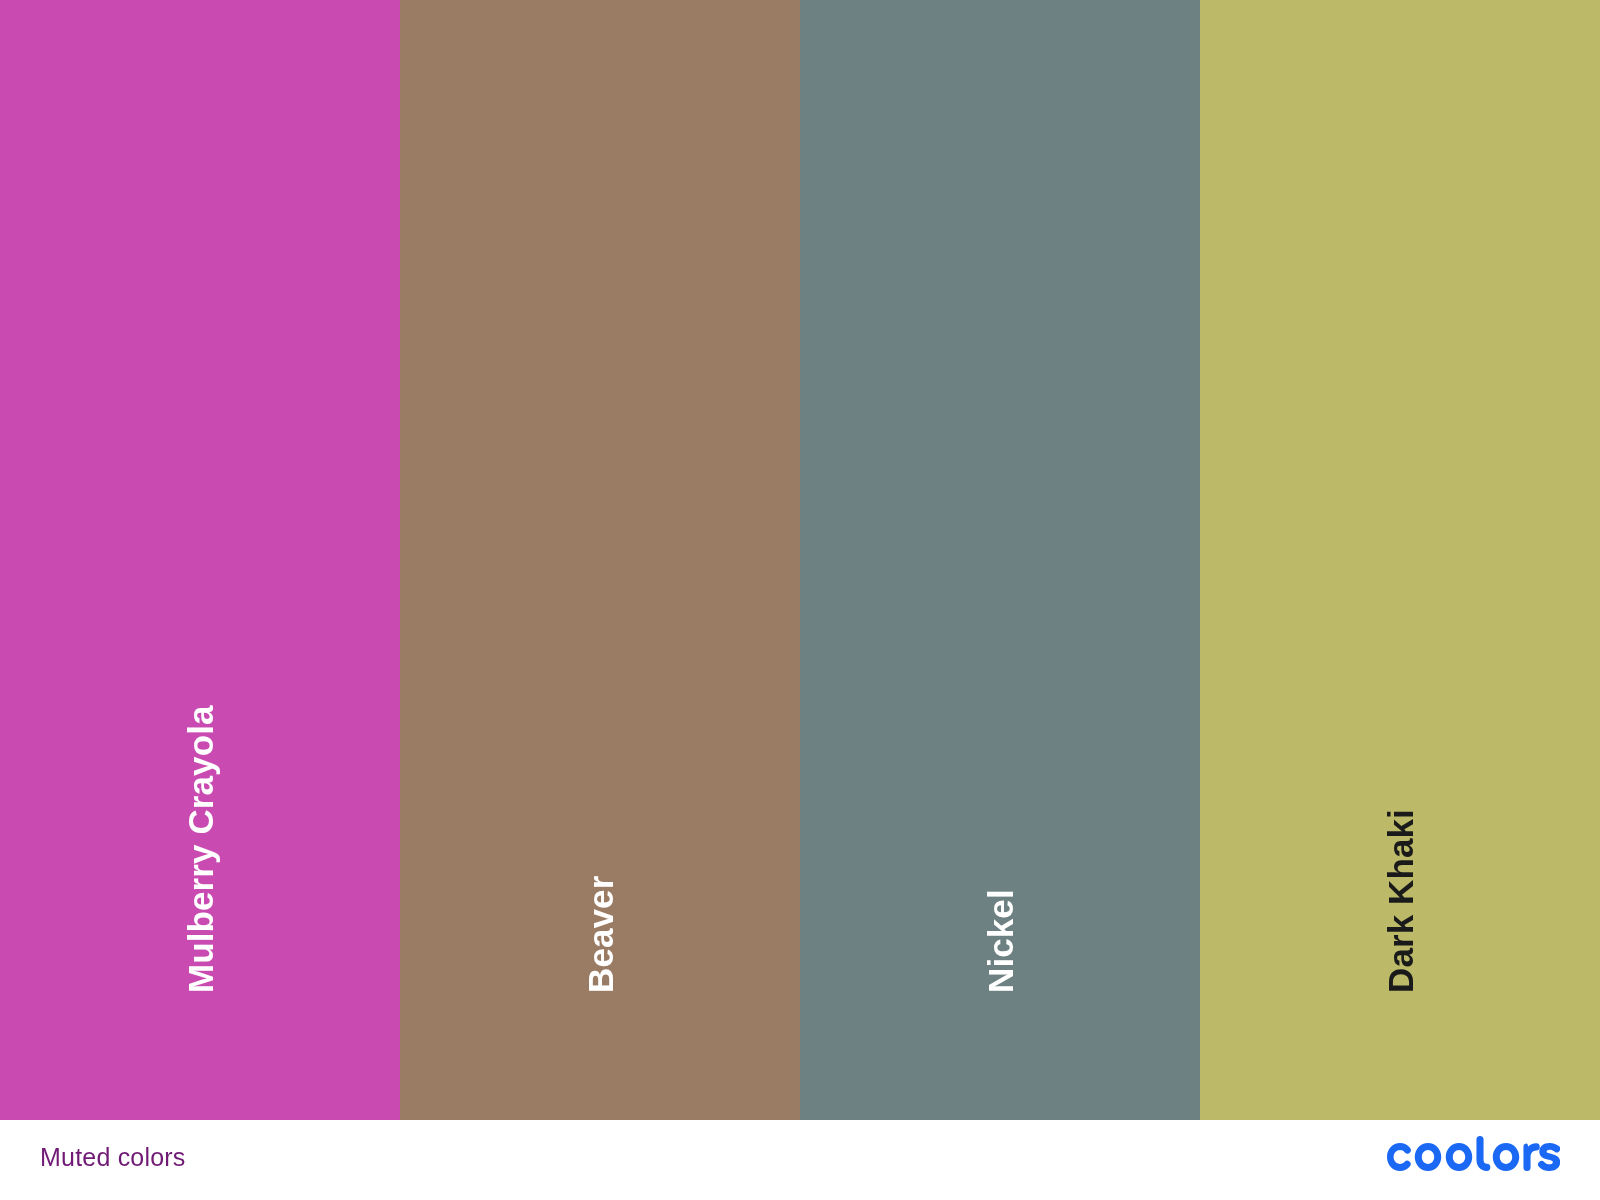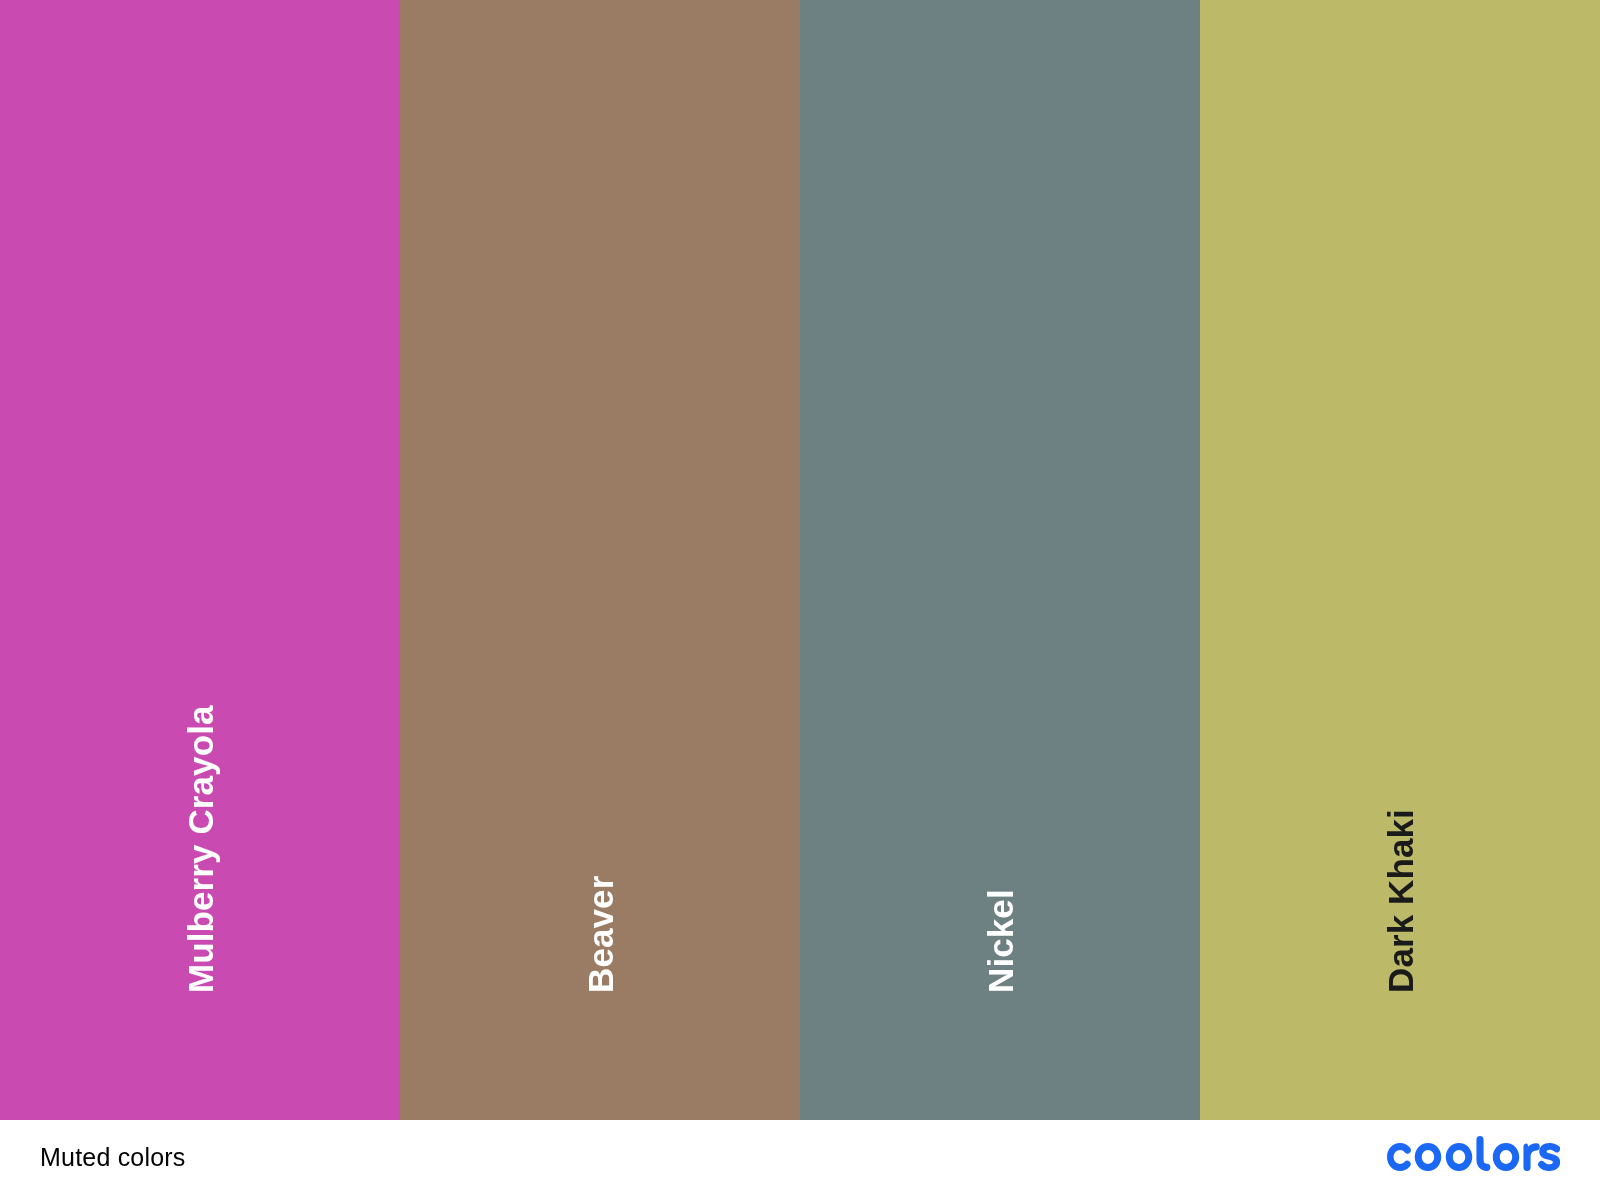--- a/index.html
+++ b/index.html
@@ -101,21 +101,21 @@
     </div>
 
     <div class="swatch" style="background: rgb(188, 186, 105);">
       <span class="swatch-label" style="color: rgb(26, 26, 26); bottom: 92px;">Dark Khaki</span>
     </div>
 
   </div>
 
   <div class="footer">
 
-    <div class="footer-title" style="color: #000000;">Muted colors</div>
+    <div class="footer-title" style="color: #701a75;">Muted colors</div>
 
     <div class="brand">
       <svg class="brand-logo" width="180" height="42" viewBox="0 0 360 84">
         <g fill="#1b68f5">
 
           <path d="M40 14c-14.4 0-26 12-26 28s11.6 28 26 28c8.2 0 15.3-3.6 19.9-9.4a7 7 0 0 0-10.6-9.1c-2.3 2.7-5.5 4.3-9.3 4.3-7.1 0-12.8-6.1-12.8-13.8S32.9 28.2 40 28.2c3.8 0 7 1.6 9.3 4.3a7 7 0 1 0 10.6-9.1C55.3 17.6 48.2 14 40 14z"></path>
 
           <path d="M96 14c-14.7 0-26.5 12.4-26.5 28S81.3 70 96 70s26.5-12.4 26.5-28S110.7 14 96 14zm0 14.2c6.9 0 12.4 6.1 12.4 13.8S102.9 55.8 96 55.8 83.6 49.7 83.6 42 89.1 28.2 96 28.2z"></path>
 
           <path d="M158 14c-14.7 0-26.5 12.4-26.5 28S143.3 70 158 70s26.5-12.4 26.5-28S172.7 14 158 14zm0 14.2c6.9 0 12.4 6.1 12.4 13.8S164.9 55.8 158 55.8 145.6 49.7 145.6 42 151.1 28.2 158 28.2z"></path>

